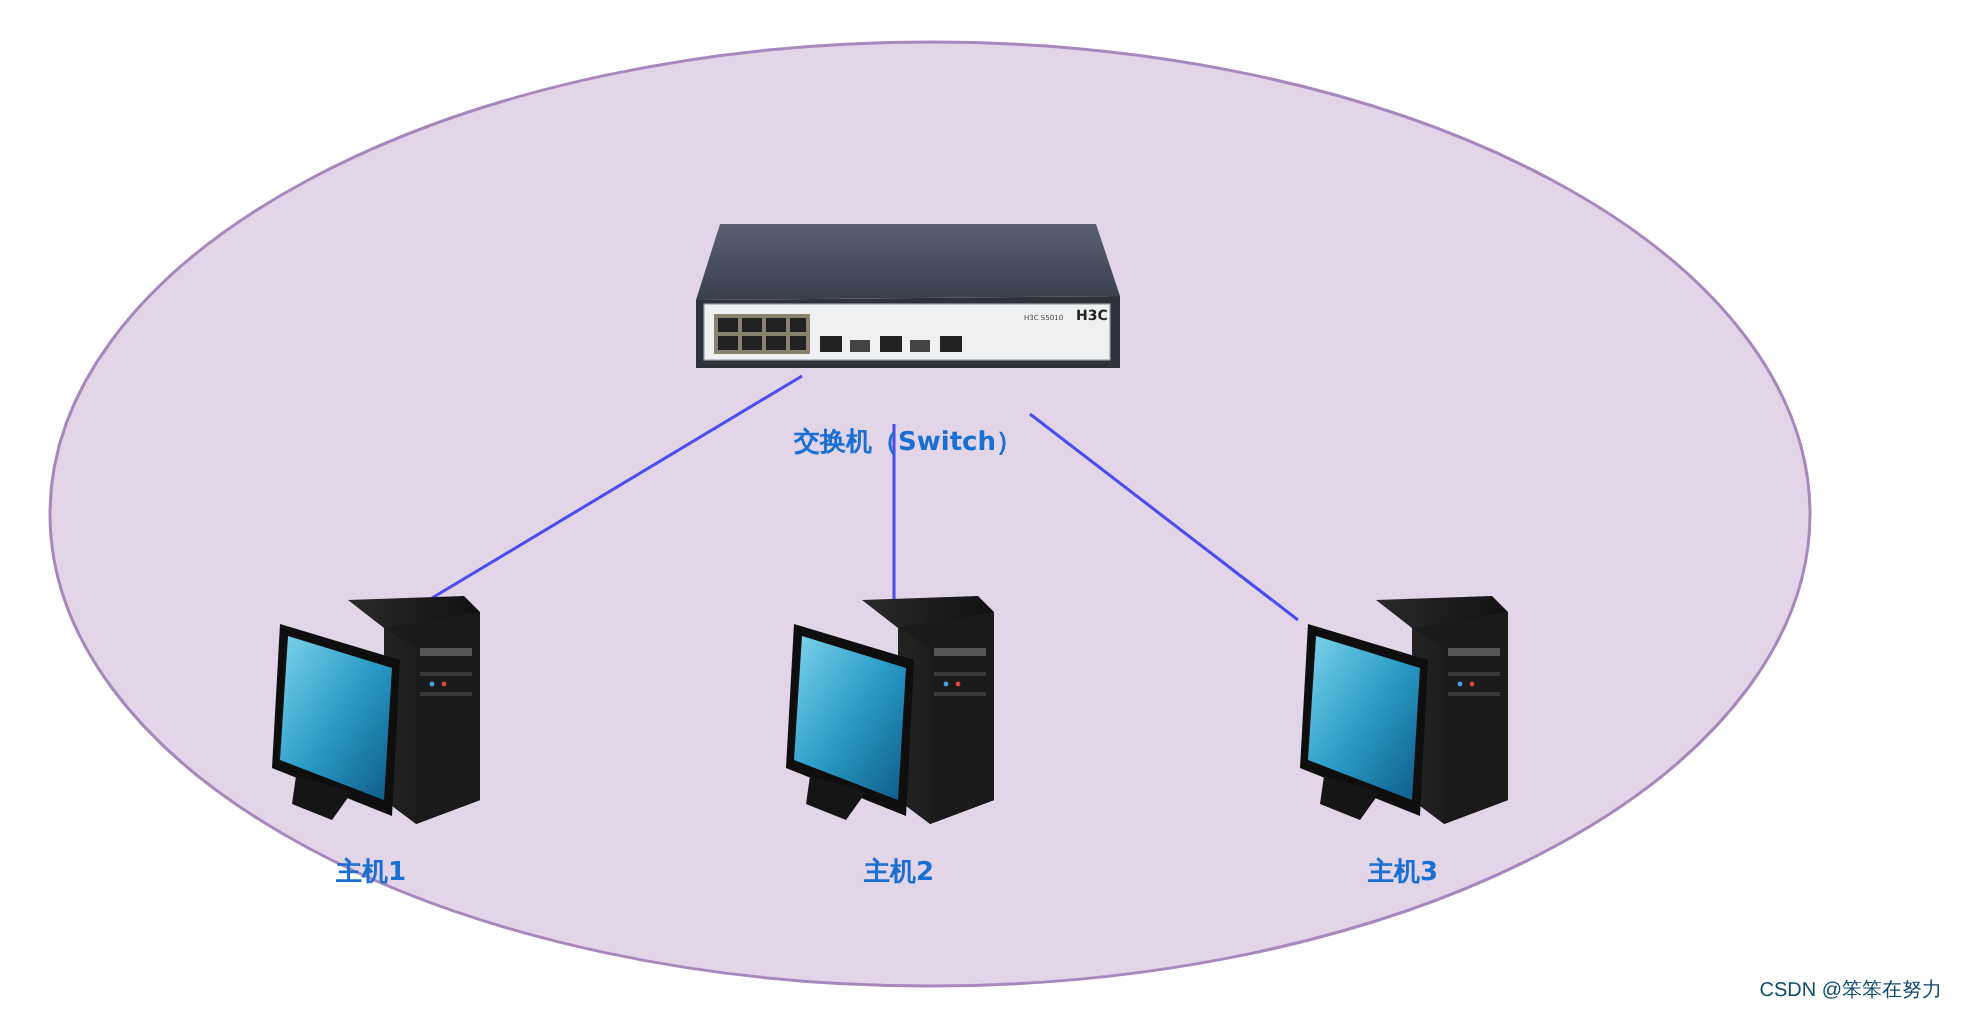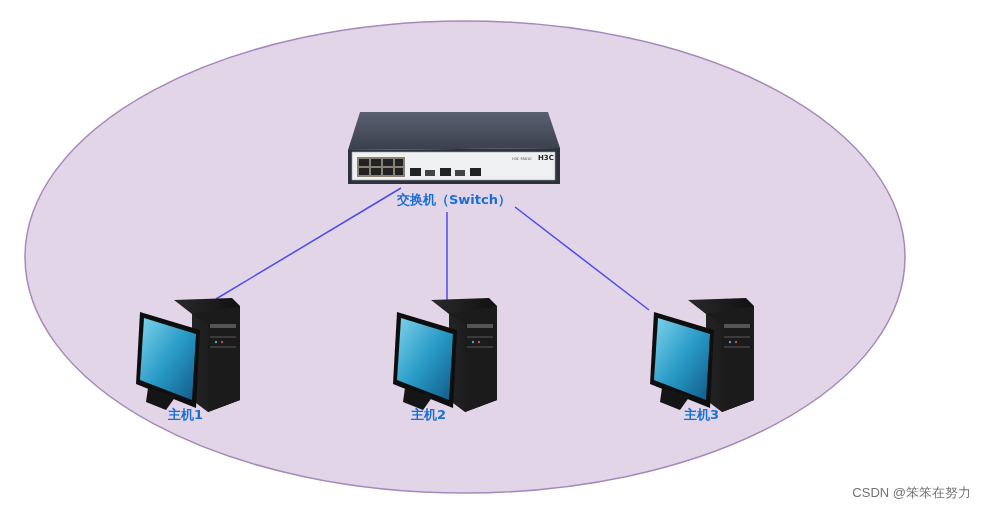--- a/index.html
+++ b/index.html
@@ -1,19 +1,19 @@
 <!DOCTYPE html>
 <html><head>
 <meta charset="utf-8">
 <style>
   html, body { margin:0; padding:0; background:#ffffff; }
   body { width:983px; height:508px; position:relative; overflow:hidden; font-family:"DejaVu Sans", sans-serif; }
   #diagram { position:absolute; left:0; top:0; width:983px; height:508px; }
-  .lbl { position:absolute; color:#1a6fd4; font-weight:bold; font-size:13px; white-space:nowrap; font-family:"DejaVu Sans", sans-serif; }
-  .watermark { position:absolute; right:12px; bottom:6px; color:#737373; font-size:13px; font-family:"Liberation Sans", sans-serif; }
+  .lbl { position:absolute; color:#1a6fd4; font-weight:bold; font-size:13px; white-space:nowrap; font-family:"DejaVu Sans", sans-serif;margin-top:21px; }
+  .watermark { position:absolute; right:12px; bottom:6px; color:#0c4a6e; font-size:10px; font-family:"Liberation Sans", sans-serif; }
 </style>
 </head>
 <body>
 
 <svg id="diagram" viewBox="0 0 983 508" xmlns="http://www.w3.org/2000/svg">
   <defs>
     <linearGradient id="screenGrad" x1="0" y1="0" x2="1" y2="1">
       <stop offset="0" stop-color="#7fd3ea"></stop>
       <stop offset="0.5" stop-color="#2a9cc8"></stop>
       <stop offset="1" stop-color="#0f5a88"></stop>
@@ -78,15 +78,15 @@
   <g>
       <use href="#pc" transform="translate(393,300)"></use>
     </g>
   <g>
       <use href="#pc" transform="translate(650,300)"></use>
     </g>
 </svg>
 
 <div class="lbl" style="left:397px;top:191px;">交换机（Switch）</div>
 <div class="lbl" style="left:168px;top:406px;">主机1</div>
-<div class="lbl" style="left:411px;top:406px;">主机2</div>
+<div class="lbl" style="left:432px;top:406px;">主机2</div>
 <div class="lbl" style="left:684px;top:406px;">主机3</div>
 <div class="watermark">CSDN @笨笨在努力</div>
 
 </body></html>

